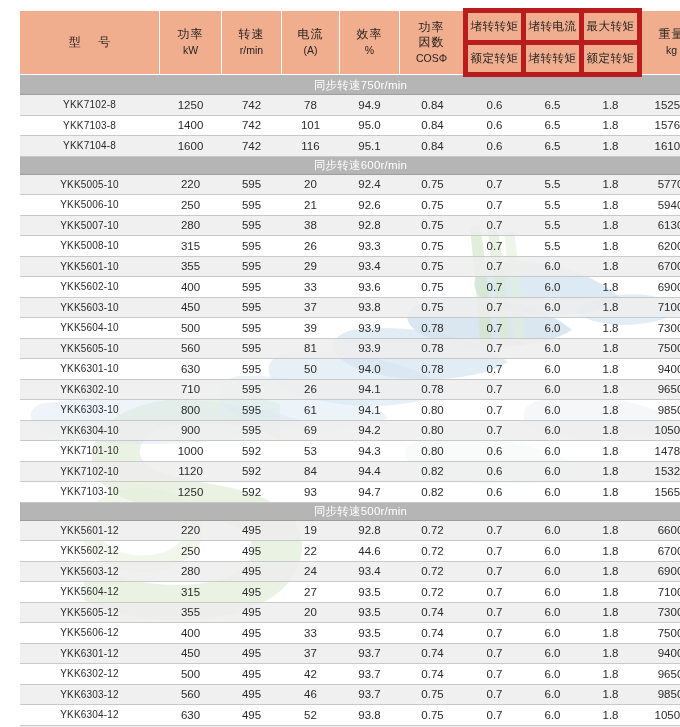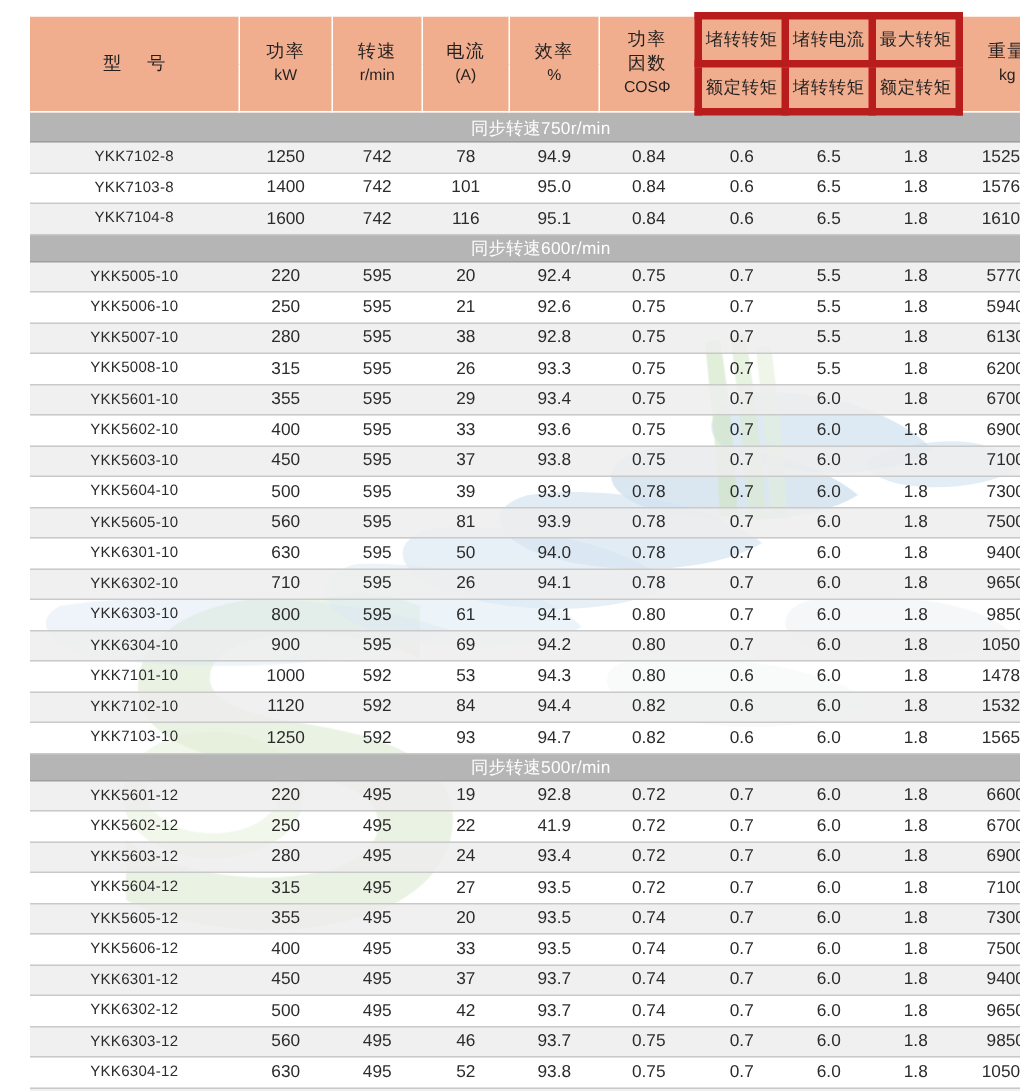--- a/index.html
+++ b/index.html
@@ -463,21 +463,21 @@
           <td>0.7</td>
           <td>6.0</td>
           <td>1.8</td>
           <td>6600</td>
         </tr>
         <tr class="data">
           <td class="model">YKK5602-12</td>
           <td>250</td>
           <td>495</td>
           <td>22</td>
-          <td>41.9</td>
+          <td>44.6</td>
           <td>0.72</td>
           <td>0.7</td>
           <td>6.0</td>
           <td>1.8</td>
           <td>6700</td>
         </tr>
         <tr class="data shade">
           <td class="model">YKK5603-12</td>
           <td>280</td>
           <td>495</td>

